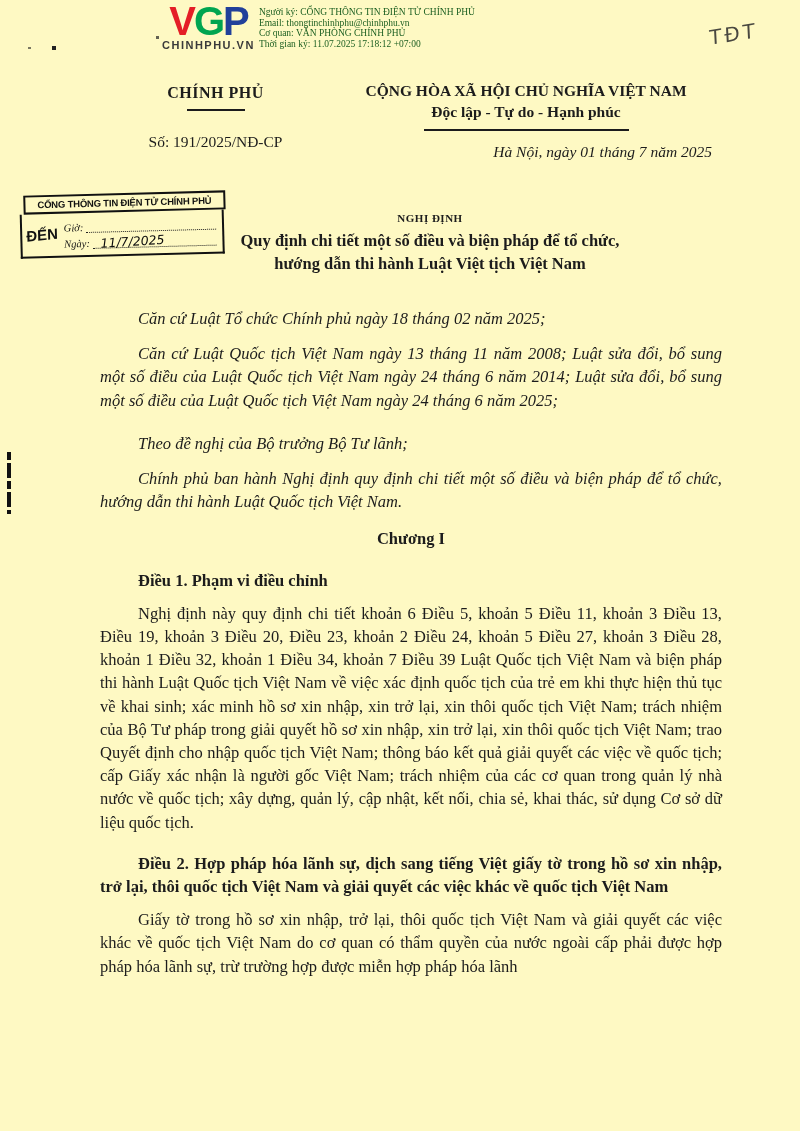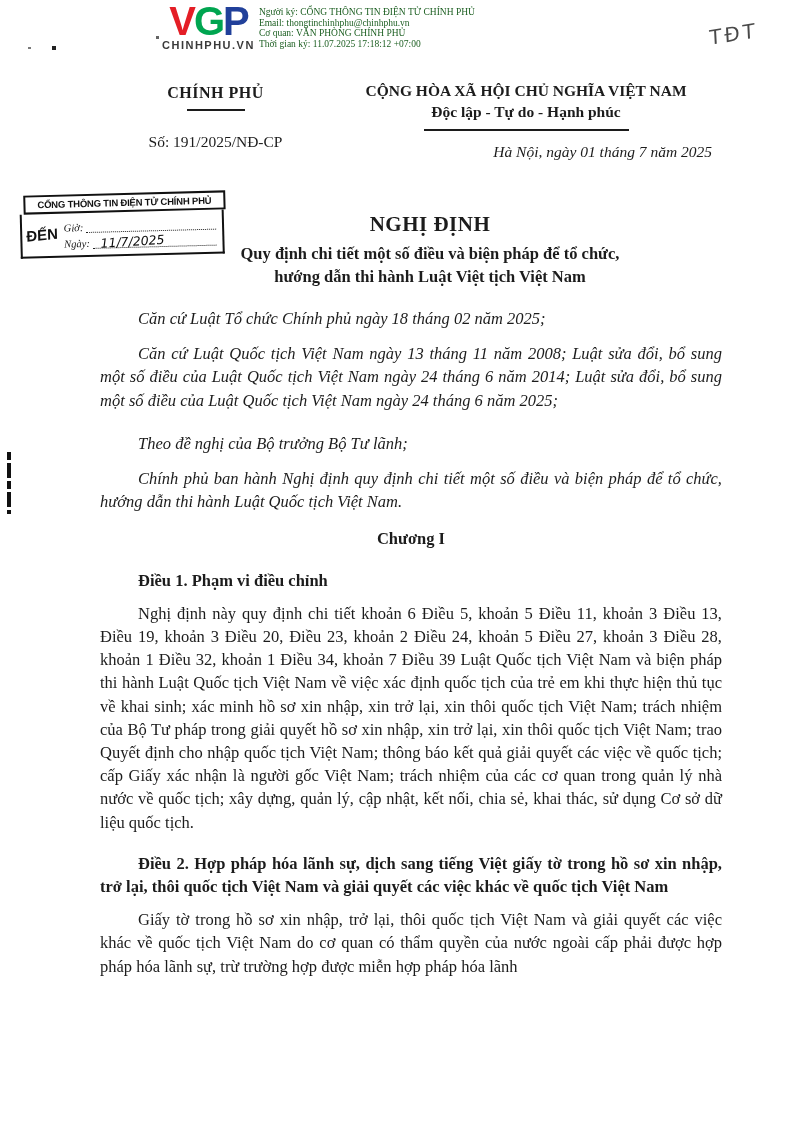--- a/index.html
+++ b/index.html
@@ -1,18 +1,18 @@
 <!DOCTYPE html>
 <html><head>
 <meta charset="utf-8">
 <style>
   html,body { margin:0; padding:0; background:#888; }
   .page {
     position:relative; width:800px; height:1131px; margin:0 auto;
-    background:#ffffff; overflow:hidden;
+    background:#fef9c3; overflow:hidden;
     font-family:"Liberation Serif", serif; color:#1c1c1c;
   }
 
   
   .sig-block { position:absolute; left:162px; top:4px; display:flex; align-items:flex-start; }
   .vgp-logo { display:flex; flex-direction:column; align-items:center; margin-right:4px; }
   .vgp-letters { font-family:"Liberation Sans", sans-serif; font-weight:bold; font-size:40px; line-height:34px; letter-spacing:-2px; }
   .vgp-letters .lv { color:#e41e26; }
   .vgp-letters .lg { color:#00a550; }
   .vgp-letters .lp { color:#21409a; }
@@ -53,21 +53,21 @@
   .stamp-row .lbl { margin-right:3px; font-style:italic; }
   .dotline { flex:1; border-bottom:1.5px dotted #222; position:relative; height:12px; }
   .hand-date {
     position:absolute; left:8px; bottom:-2px;
     font-family:"DejaVu Sans", sans-serif; font-size:12.5px; font-style:italic;
     transform:rotate(-2deg); white-space:nowrap; color:#0c0c0c;
   }
 
   
   .doc-title { position:absolute; left:140px; top:212px; width:580px; text-align:center; }
-  .doc-kind { font-weight:bold; font-size:21px; letter-spacing:.5px;text-align:center; }
+  .doc-kind { font-weight:bold; font-size:11px; letter-spacing:.5px;text-align:center; }
   .doc-subject { font-weight:bold; font-size:16.5px; line-height:23px; margin-top:5px; }
 
   
   .content { position:absolute; left:100px; top:307px; width:622px; font-size:16.5px; line-height:23.2px; text-align:justify; }
   .content p { margin:0 0 12px 0; text-indent:38px; }
   .preamble p { font-style:italic; }
   .spacer-sm { height:8px; }
   .chapter { text-align:center; margin-top:14px; }
   .chapter-no { font-weight:bold; font-size:16.5px; }
   .chapter-title { font-weight:bold; font-size:16.5px; margin-top:9px; letter-spacing:.3px; }

